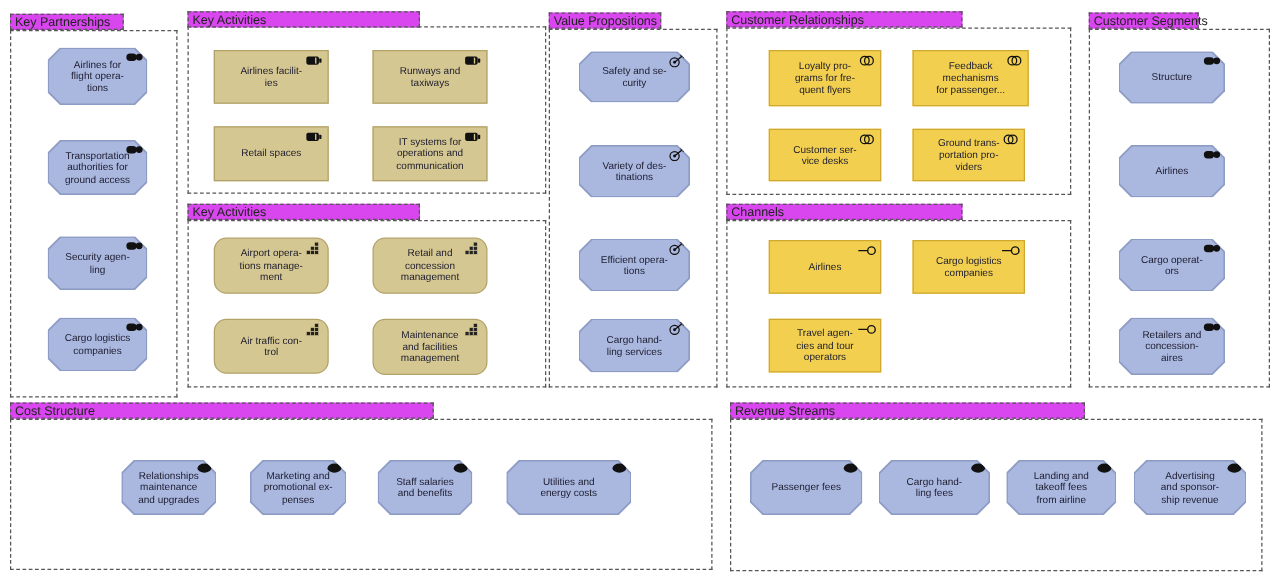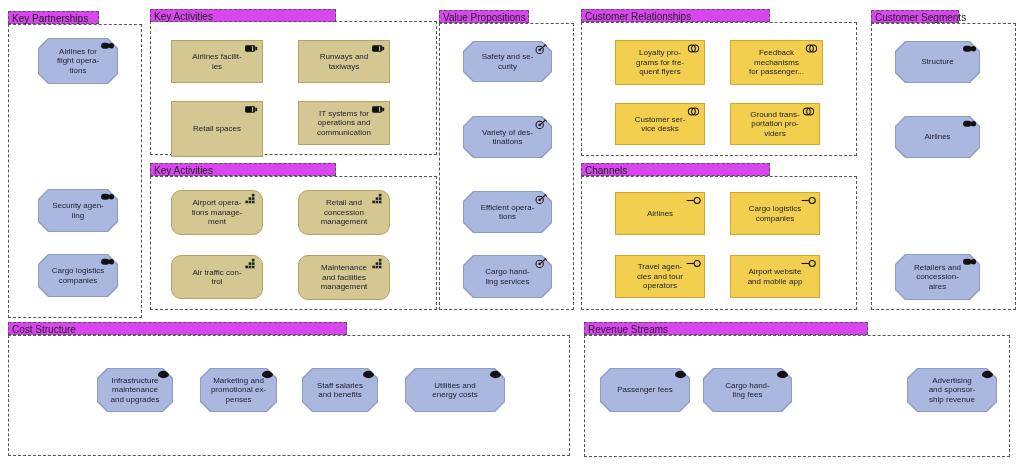--- a/index.html
+++ b/index.html
@@ -123,20 +123,31 @@
       <div class="fill"></div>
       <span class="ic">
         <svg viewBox="0 0 16 12">
           <use href="#i-role"></use>
         </svg>
       </span>
       <span class="lbl">Airlines for
 flight opera-
 tions</span>
     </div>
+  <div class="node oct c-blue" style="left:38px;top:112px;width:80px;height:44px">
+      <div class="fill"></div>
+      <span class="ic">
+        <svg viewBox="0 0 16 12">
+          <use href="#i-role"></use>
+        </svg>
+      </span>
+      <span class="lbl">Transportation
+authorities for
+ground access</span>
+    </div>
   <div class="node oct c-blue" style="left:38px;top:189px;width:80px;height:43px">
       <div class="fill"></div>
       <span class="ic">
         <svg viewBox="0 0 16 12">
           <use href="#i-role"></use>
         </svg>
       </span>
       <span class="lbl">Security agen-
 ling</span>
     </div>
@@ -162,21 +173,21 @@
     </div>
   <div class="node rect c-tan" style="left:298px;top:40px;width:92px;height:43px">
       <span class="ic">
         <svg viewBox="0 0 16 12">
           <use href="#i-resource"></use>
         </svg>
       </span>
       <span class="lbl">Runways and
 taxiways</span>
     </div>
-  <div class="node rect c-tan" style="left:171px;top:101px;width:92px;height:56px">
+  <div class="node rect c-tan" style="left:171px;top:101px;width:92px;height:44px">
       <span class="ic">
         <svg viewBox="0 0 16 12">
           <use href="#i-resource"></use>
         </svg>
       </span>
       <span class="lbl">Retail spaces</span>
     </div>
   <div class="node rect c-tan" style="left:298px;top:101px;width:92px;height:44px">
       <span class="ic">
         <svg viewBox="0 0 16 12">
@@ -329,68 +340,69 @@
   <div class="node rect c-yel" style="left:615px;top:255px;width:90px;height:43px">
       <span class="ic">
         <svg viewBox="0 0 16 12">
           <use href="#i-interface"></use>
         </svg>
       </span>
       <span class="lbl">Travel agen-
 cies and tour
 operators</span>
     </div>
-  <div class="node rect c-yel" style="left:730px;top:255px;width:90px;height:43px">
-      <span class="ic">
-        <svg viewBox="0 0 16 12">
-          <use href="#i-interface"></use>
-        </svg>
-      </span>
-      <span class="lbl">Airport website
-and mobile app</span>
-    </div>
 
   <div class="node oct c-blue" style="left:895px;top:41px;width:85px;height:42px">
       <div class="fill"></div>
       <span class="ic">
         <svg viewBox="0 0 16 12">
           <use href="#i-role"></use>
         </svg>
       </span>
       <span class="lbl">Structure</span>
     </div>
   <div class="node oct c-blue" style="left:895px;top:116px;width:85px;height:42px">
       <div class="fill"></div>
       <span class="ic">
         <svg viewBox="0 0 16 12">
           <use href="#i-role"></use>
         </svg>
       </span>
       <span class="lbl">Airlines</span>
+    </div>
+  <div class="node oct c-blue" style="left:895px;top:191px;width:85px;height:42px">
+      <div class="fill"></div>
+      <span class="ic">
+        <svg viewBox="0 0 16 12">
+          <use href="#i-role"></use>
+        </svg>
+      </span>
+      <span class="lbl">Cargo operat-
+ors</span>
     </div>
   <div class="node oct c-blue" style="left:895px;top:254px;width:85px;height:46px">
       <div class="fill"></div>
       <span class="ic">
         <svg viewBox="0 0 16 12">
           <use href="#i-role"></use>
         </svg>
       </span>
       <span class="lbl">Retailers and
 concession-
 aires</span>
     </div>
 
   <div class="node oct c-blue" style="left:97px;top:368px;width:76px;height:44px">
       <div class="fill"></div>
       <span class="ic corner">
         <svg viewBox="0 0 16 12">
           <use href="#i-ellipse"></use>
         </svg>
       </span>
-      <span class="lbl">Infrastructure
+      <span class="lbl">Relationships
 maintenance
 and upgrades</span>
     </div>
   <div class="node oct c-blue" style="left:200px;top:368px;width:77px;height:44px">
       <div class="fill"></div>
       <span class="ic corner">
         <svg viewBox="0 0 16 12">
           <use href="#i-ellipse"></use>
         </svg>
       </span>
@@ -431,20 +443,31 @@
   <div class="node oct c-blue" style="left:703px;top:368px;width:89px;height:44px">
       <div class="fill"></div>
       <span class="ic corner">
         <svg viewBox="0 0 16 12">
           <use href="#i-ellipse"></use>
         </svg>
       </span>
       <span class="lbl">Cargo hand-
 ling fees</span>
     </div>
+  <div class="node oct c-blue" style="left:805px;top:368px;width:88px;height:44px">
+      <div class="fill"></div>
+      <span class="ic corner">
+        <svg viewBox="0 0 16 12">
+          <use href="#i-ellipse"></use>
+        </svg>
+      </span>
+      <span class="lbl">Landing and
+takeoff fees
+from airline</span>
+    </div>
   <div class="node oct c-blue" style="left:907px;top:368px;width:90px;height:44px">
       <div class="fill"></div>
       <span class="ic corner">
         <svg viewBox="0 0 16 12">
           <use href="#i-ellipse"></use>
         </svg>
       </span>
       <span class="lbl">Advertising
 and sponsor-
 ship revenue</span>

